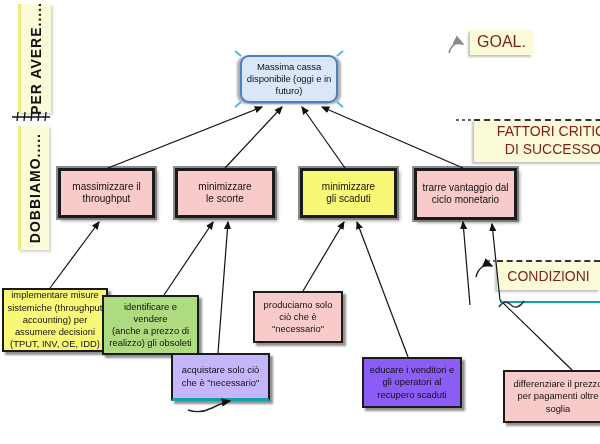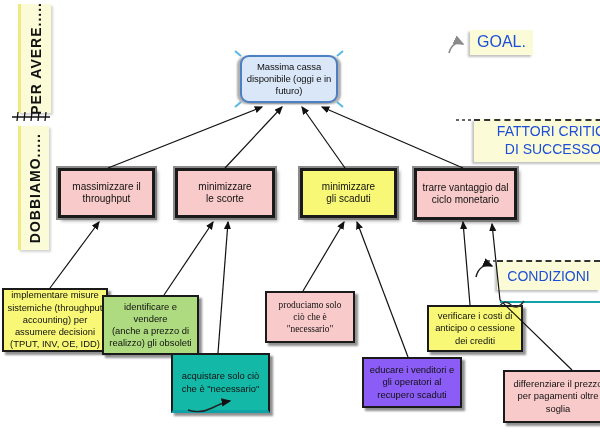--- a/index.html
+++ b/index.html
@@ -27,21 +27,21 @@
   .teal-bottom{border-bottom:3px solid #0fa3a8;}
   
   #goal-box{
     left:240px;top:55px;width:98px;height:48px;border-radius:9px;
     border:2px solid #4d7fc4;font-size:9.5px;letter-spacing:-0.1px;
     box-shadow:-3px 1px 2px rgba(110,110,110,.55), 3px 1px 2px rgba(110,110,110,.55);
     padding:0;
   }
   
   .plabel{
-    position:absolute;background:#fbfbd8;text-align:center;color:#1d4ed8;
+    position:absolute;background:#fbfbd8;text-align:center;color:#7f1d1d;
     box-shadow:-2px 2px 2px rgba(120,120,120,.45);
   }
   #goal-label{left:470px;top:30px;padding:2px 7px 3px;font-size:16px;}
   #csf-label{left:474px;top:119px;width:126px;padding:2px 16px 4px;font-size:14px;border-top:2px dashed #333;}
   #nc-label{left:497px;top:260px;width:103px;padding:6px 0 4px;font-size:14px;border-top:2px dashed #333;}
   .plabel .l{display:block;line-height:1.25;}
   
   .vnote{
     position:absolute;background:#fbfbd8;border-left:3px solid #efe97f;
     box-shadow:2px 2px 2px rgba(150,150,150,.4);
@@ -106,33 +106,28 @@
 
   <div class="box csf" style="left: 414px; top: 168px; width: 103px; height: 52px; background-color: rgb(249, 202, 202);">
     <span>trarre vantaggio dal
 ciclo monetario</span>
   </div>
   <div class="box nc" style="left: 102px; top: 295px; width: 97px; height: 60px; background-color: rgb(174, 219, 127); align-items: center;">
     <span>identificare e vendere
 (anche a prezzo di
 realizzo) gli obsoleti</span>
   </div>
-  <div class="box nc teal-bottom" style="left: 171px; top: 353px; width: 99px; height: 60px; background-color: #14b8a6;">
+  <div class="box nc teal-bottom" style="left: 171px; top: 353px; width: 99px; height: 48px; background-color: #c4b5fd;">
     <span>acquistare solo ciò
 che è "necessario"</span>
   </div>
-  <div class="box nc" style="left: 265px; top: 291px; width: 90px; height: 52px; background-color: rgb(249, 202, 202); font-family: Liberation Serif, serif;">
+  <div class="box nc" style="left: 253px; top: 291px; width: 90px; height: 52px; background-color: rgb(249, 202, 202);">
     <span>produciamo solo
 ciò che è
 "necessario"</span>
-  </div>
-  <div class="box nc" style="left: 427px; top: 305px; width: 96px; height: 47px; background-color: rgb(248, 248, 118);">
-    <span>verificare i costi di
-anticipo o cessione
-dei crediti</span>
   </div>
   <div class="box nc" style="left: 362px; top: 357px; width: 100px; height: 51px; background-color: #8b5cf6;">
     <span>educare i venditori e
 gli operatori al
 recupero scaduti</span>
   </div>
   <div class="box nc" style="left: 503px; top: 370px; width: 110px; height: 53px; background-color: rgb(249, 202, 202);">
     <span>differenziare il prezzo
 per pagamenti oltre
 soglia</span>

